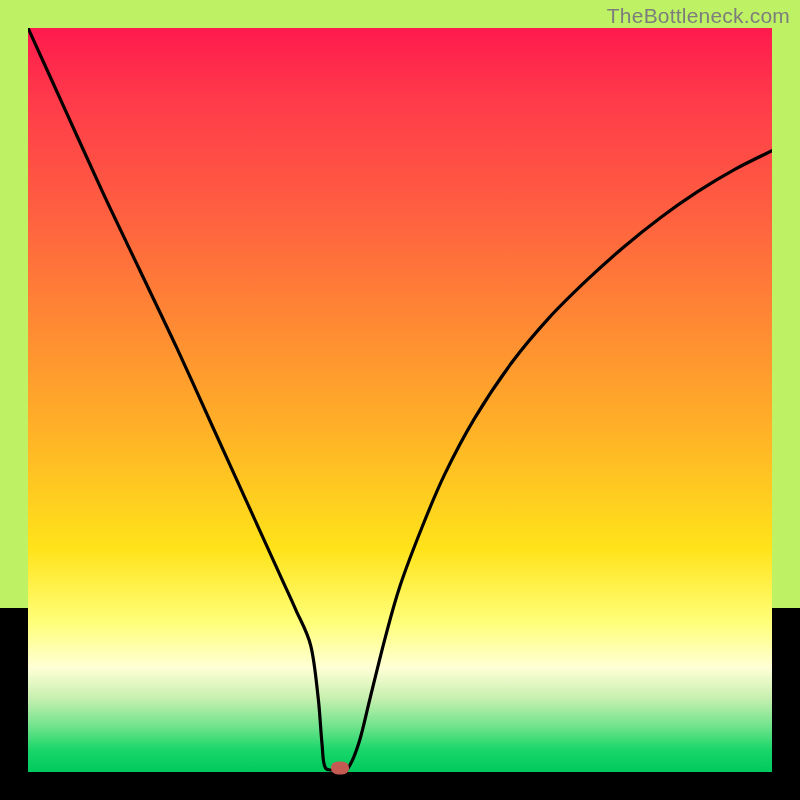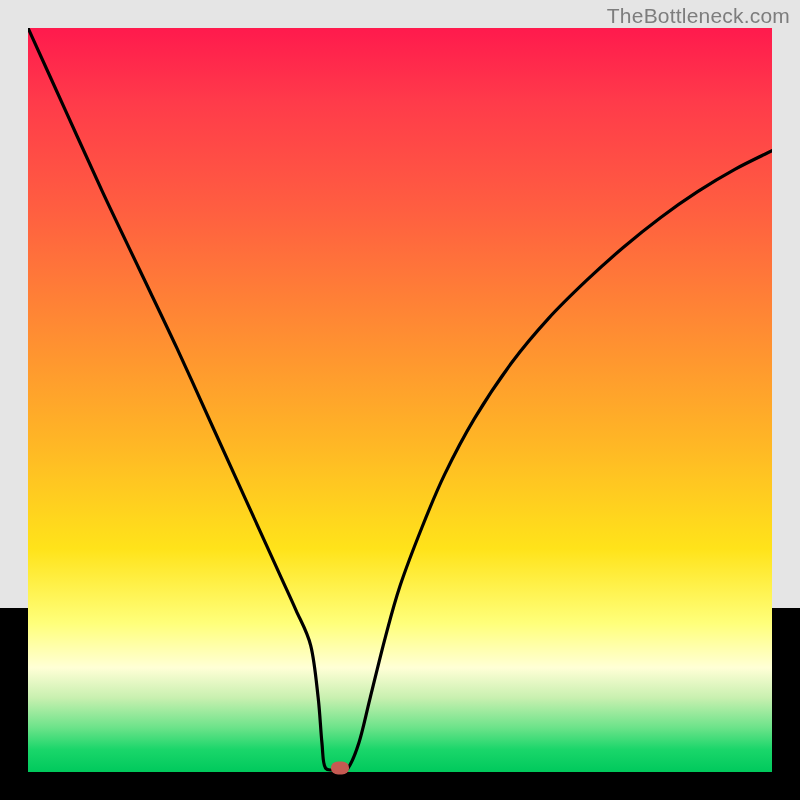--- a/index.html
+++ b/index.html
@@ -10,21 +10,21 @@
     background: #000;
     overflow: hidden;
     font-family: Arial, Helvetica, sans-serif;
   }
   .frame {
     position: absolute;
     top: 0;
     left: 0;
     width: 800px;
     height: 608px;
-    background: #e5e5e5;
+    background: #bef264;
   }
   .plot {
     position: absolute;
     top: 28px;
     left: 28px;
     width: 744px;
     height: 744px;
     background: linear-gradient(to bottom,
       #ff1a4d 0%,
       #ff3b4a 10%,

